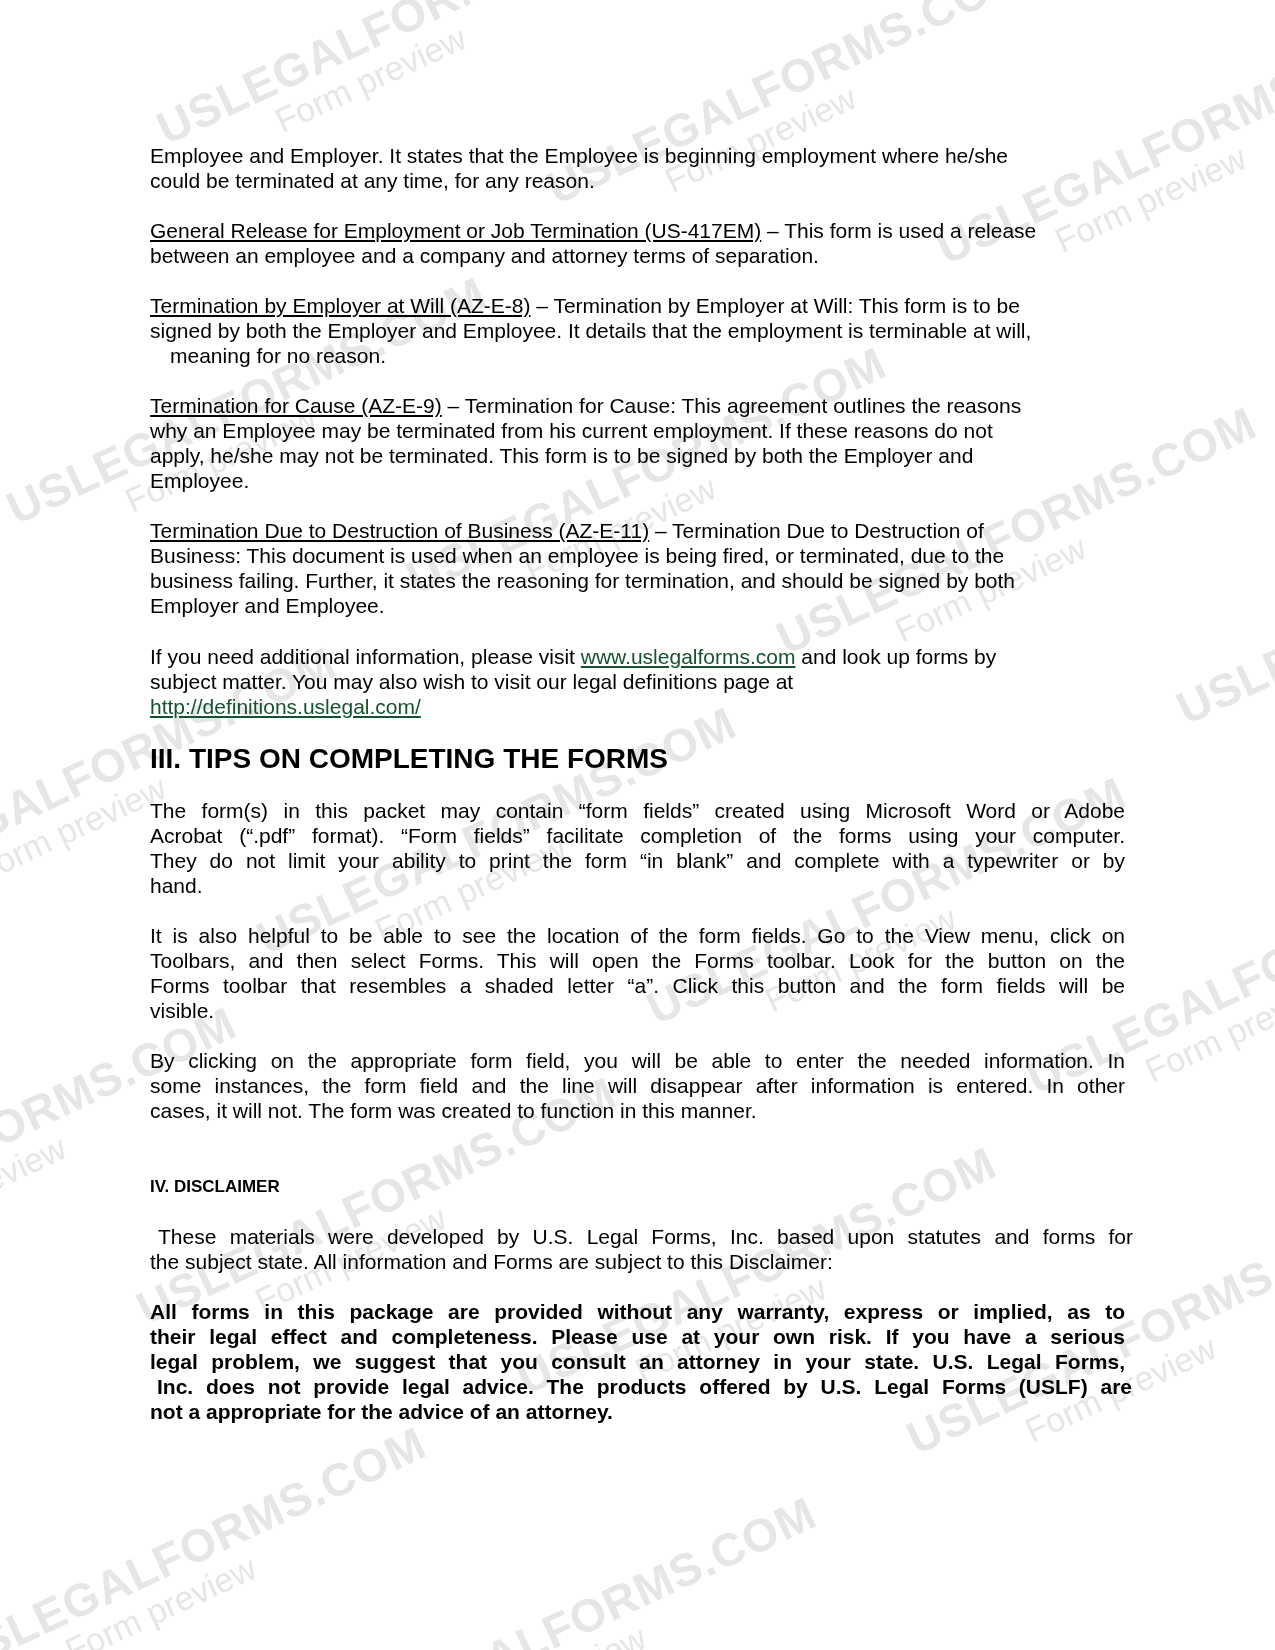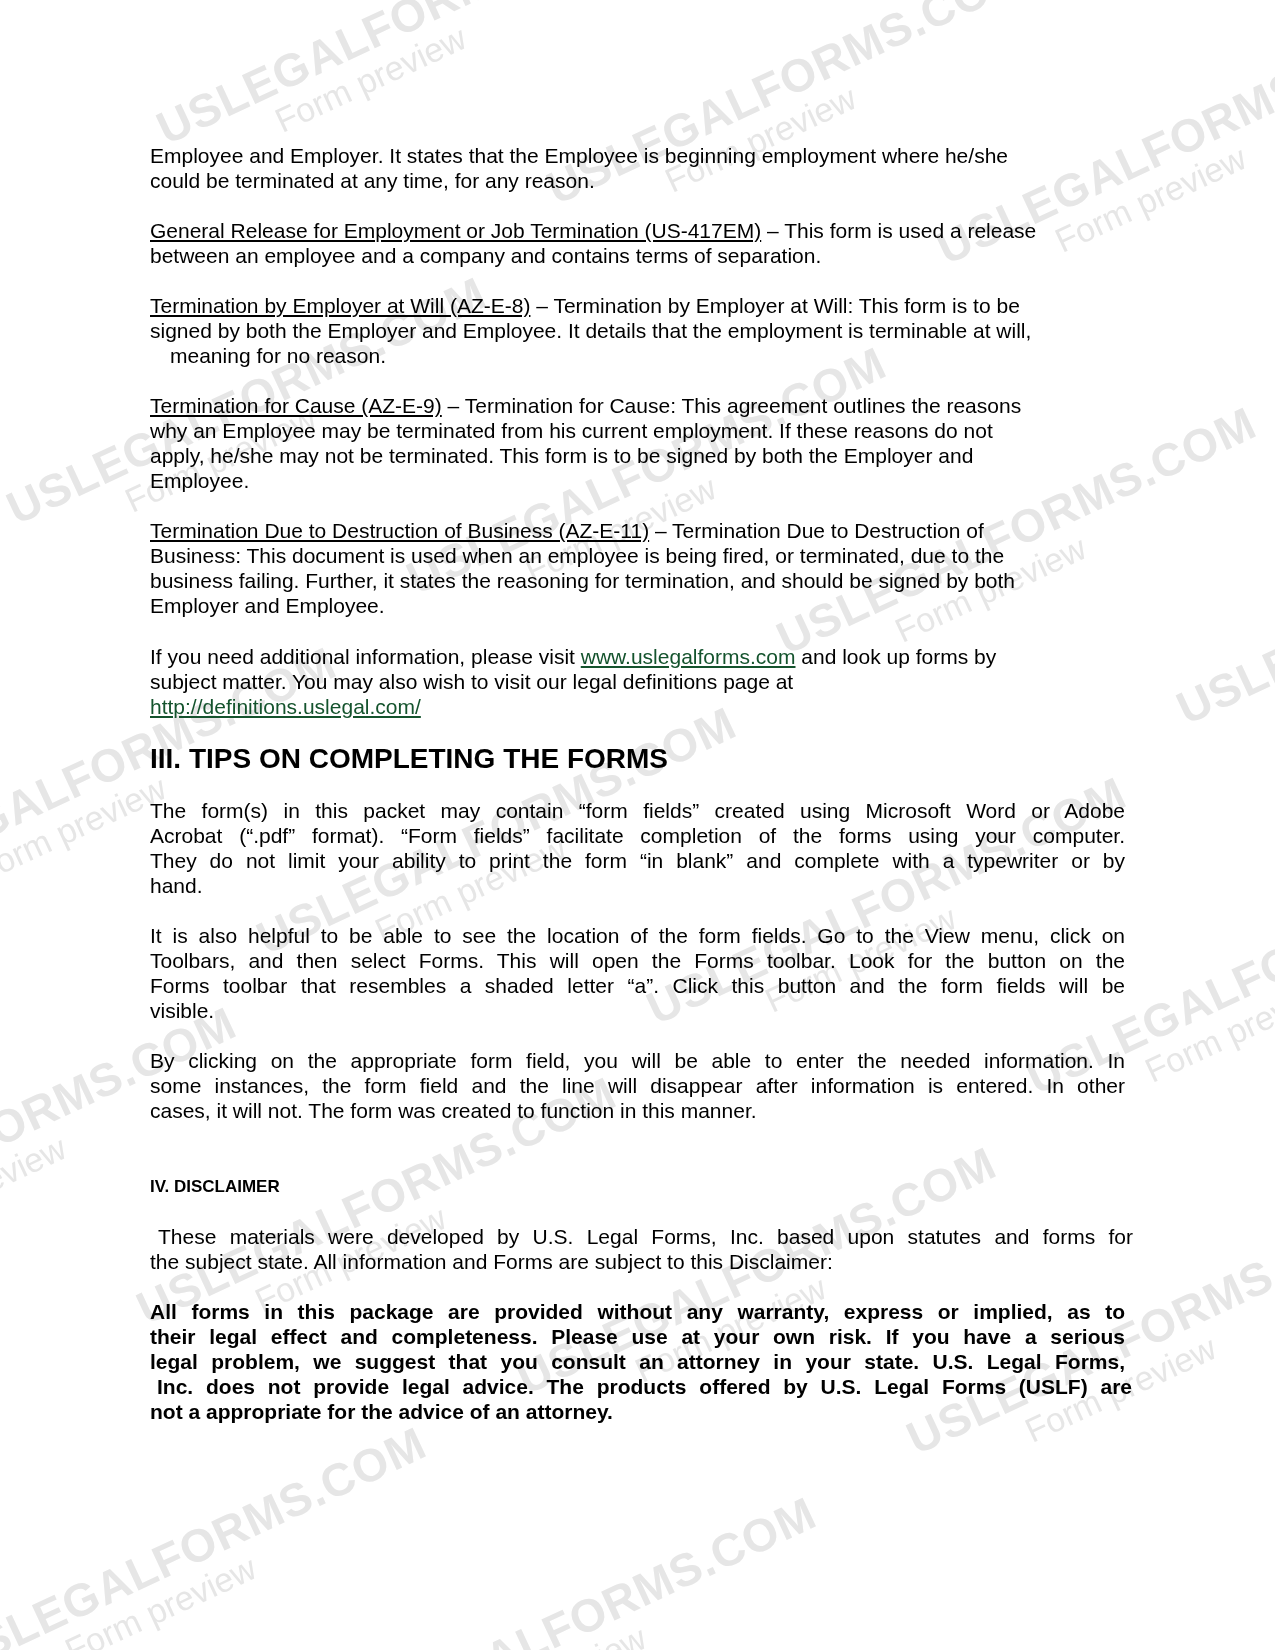--- a/index.html
+++ b/index.html
@@ -99,21 +99,21 @@
       <span class="small">Form preview</span>
     </div>
 </div>
 
 <div class="page">
 
   <div class="ln" style="top:143px;">Employee and Employer.  It states that the Employee is beginning employment where he/she</div>
   <div class="ln" style="top:168px;">could be terminated at any time, for any reason.</div>
 
   <div class="ln" style="top:218px;"><span class="u">General Release for Employment or Job Termination (US-417EM)</span><span> – This form is used a release</span></div>
-  <div class="ln" style="top:243px;">between an employee and a company and contains terms of separation.</div>
+  <div class="ln" style="top:243px;">between an employee and a company and attorney terms of separation.</div>
 
   <div class="ln" style="top:293px;"><span class="u">Termination by Employer at Will (AZ-E-8)</span><span> – Termination by Employer at Will:  This form is to be</span></div>
   <div class="ln" style="top:318px;">signed by both the Employer and Employee.  It details that the employment is terminable at will,</div>
   <div class="ln" style="top:343px;margin-left:20px;">meaning for no reason.</div>
 
   <div class="ln" style="top:393px;"><span class="u">Termination for Cause (AZ-E-9)</span><span> – Termination for Cause: This agreement outlines the reasons</span></div>
   <div class="ln" style="top:418px;">why an Employee may be terminated from his current employment.  If these reasons do not</div>
   <div class="ln" style="top:443px;">apply, he/she may not be terminated.  This form is to be signed by both the Employer and</div>
   <div class="ln" style="top:468px;">Employee.</div>
 

